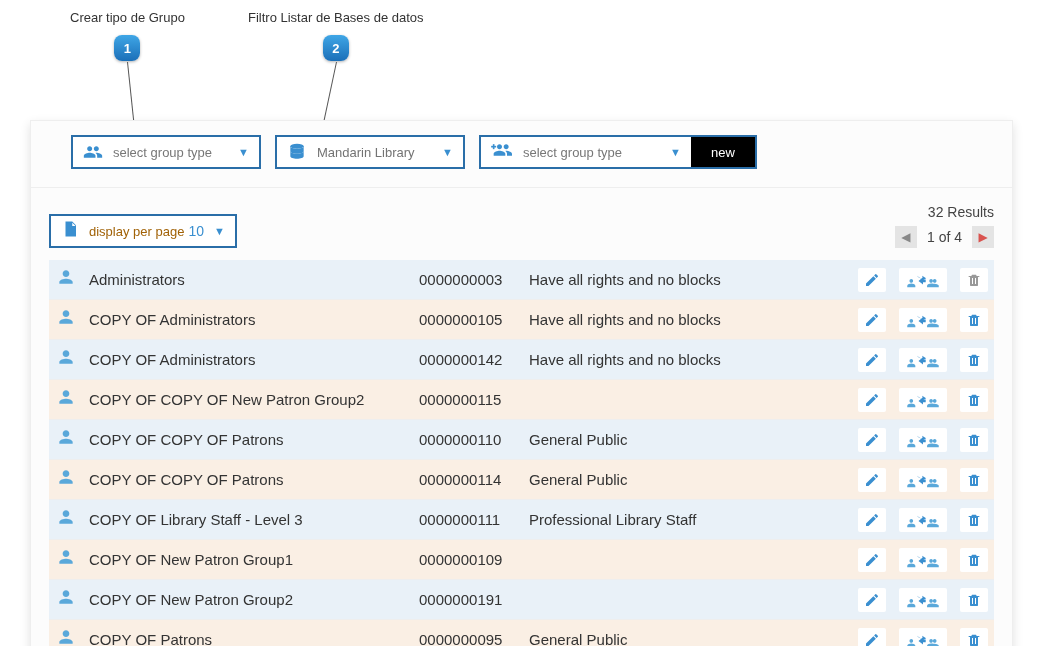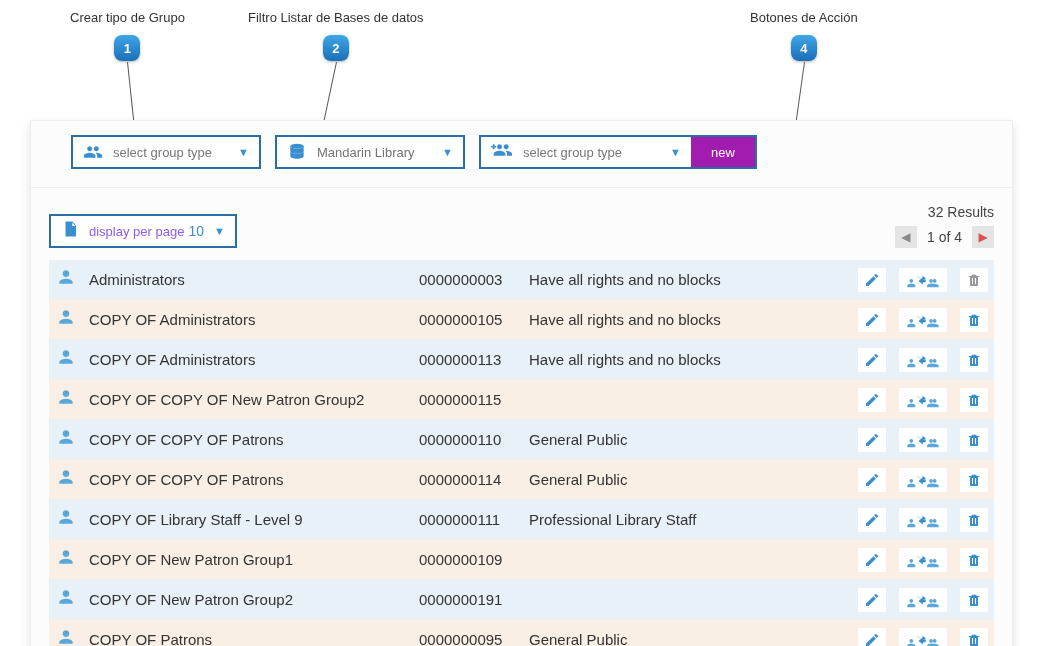--- a/index.html
+++ b/index.html
@@ -109,21 +109,21 @@
     color: #777;
     font-size: 13px;
     flex: 1;
   }
   .select-group .caret {
     color: #3a8fd0;
     font-size: 11px;
     margin-left: 16px;
   }
   .btn-new {
-    background: #a21caf;
+    background: #000000;
     color: #fff;
     border: none;
     height: 100%;
     padding: 4px 20px;
     font-size: 13px;
     cursor: pointer;
   }
   .subbar {
     padding: 8px 18px 12px 18px;
     display: flex;
@@ -141,21 +141,21 @@
     background: #fff;
     cursor: pointer;
     margin-top: 18px;
   }
   .display-box .icon {
     color: #3a8fd0;
     font-size: 18px;
     margin-right: 10px;
   }
   .display-box .text {
-    color: #8b5cf6;
+    color: #a16207;
     font-size: 13px;
   }
   .display-box .num {
     color: #3a8fd0;
     font-size: 14px;
     margin-left: 4px;
   }
   .display-box .caret {
     color: #3a8fd0;
     font-size: 11px;
@@ -234,25 +234,20 @@
 <div class="callouts">
   <div class="callout" style="left: 40px; top:0;">
     <span class="label">Crear tipo de Grupo</span>
     <span class="badge">1</span>
     <span class="pointer" style="height:62px; transform: rotate(-6deg);"></span>
   </div>
   <div class="callout" style="left: 218px; top:0;">
     <span class="label">Filtro Listar de Bases de datos</span>
     <span class="badge">2</span>
     <span class="pointer" style="height:62px; transform: rotate(12deg);"></span>
-  </div>
-  <div class="callout" style="left: 720px; top:0;">
-    <span class="label">Botones de Acción</span>
-    <span class="badge">4</span>
-    <span class="pointer" style="height:150px; transform: rotate(8deg);"></span>
   </div>
 </div>
 
 <div class="panel">
 
   <div class="toolbar">
     <div class="select-box">
       <span class="icon">
         <svg viewBox="0 0 24 24" width="20" height="20" fill="#3a8fd0">
             <path d="M8 11c1.66 0 3-1.34 3-3S9.66 5 8 5 5 6.34 5 8s1.34 3 3 3zm8 0c1.66 0 3-1.34 3-3s-1.34-3-3-3-3 1.34-3 3 1.34 3 3 3zM8 13c-2.33 0-7 1.17-7 3.5V19h14v-2.5C15 14.17 10.33 13 8 13zm8 0c-.29 0-.62.02-.97.05 1.16.84 1.97 1.97 1.97 3.45V19h6v-2.5c0-2.33-4.67-3.5-7-3.5z"></path>
@@ -357,21 +352,21 @@
               <svg viewBox="0 0 24 24">
                 <use href="#ic-trash"></use>
               </svg>
             </span></td>
         </tr>
         <tr>
           <td class="col-icon"><span class="person"><svg viewBox="0 0 24 24" width="20" height="20">
                 <use href="#ic-person"></use>
               </svg></span></td>
           <td class="col-name">COPY OF Administrators</td>
-          <td class="col-id">0000000113</td>
+          <td class="col-id">0000000142</td>
           <td class="col-desc">Have all rights and no blocks</td>
           <td class="col-act"><span class="act-btn">
               <svg viewBox="0 0 24 24">
                 <use href="#ic-pencil"></use>
               </svg>
             </span></td>
           <td class="col-act2"><span class="act-btn wide">
               <svg viewBox="0 0 38 20">
                 <use href="#ic-move"></use>
               </svg>
@@ -448,21 +443,21 @@
           <td class="col-act"><span class="act-btn">
               <svg viewBox="0 0 24 24">
                 <use href="#ic-trash"></use>
               </svg>
             </span></td>
         </tr>
         <tr>
           <td class="col-icon"><span class="person"><svg viewBox="0 0 24 24" width="20" height="20">
                 <use href="#ic-person"></use>
               </svg></span></td>
-          <td class="col-name">COPY OF Library Staff - Level 9</td>
+          <td class="col-name">COPY OF Library Staff - Level 3</td>
           <td class="col-id">0000000111</td>
           <td class="col-desc">Professional Library Staff</td>
           <td class="col-act"><span class="act-btn">
               <svg viewBox="0 0 24 24">
                 <use href="#ic-pencil"></use>
               </svg>
             </span></td>
           <td class="col-act2"><span class="act-btn wide">
               <svg viewBox="0 0 38 20">
                 <use href="#ic-move"></use>

